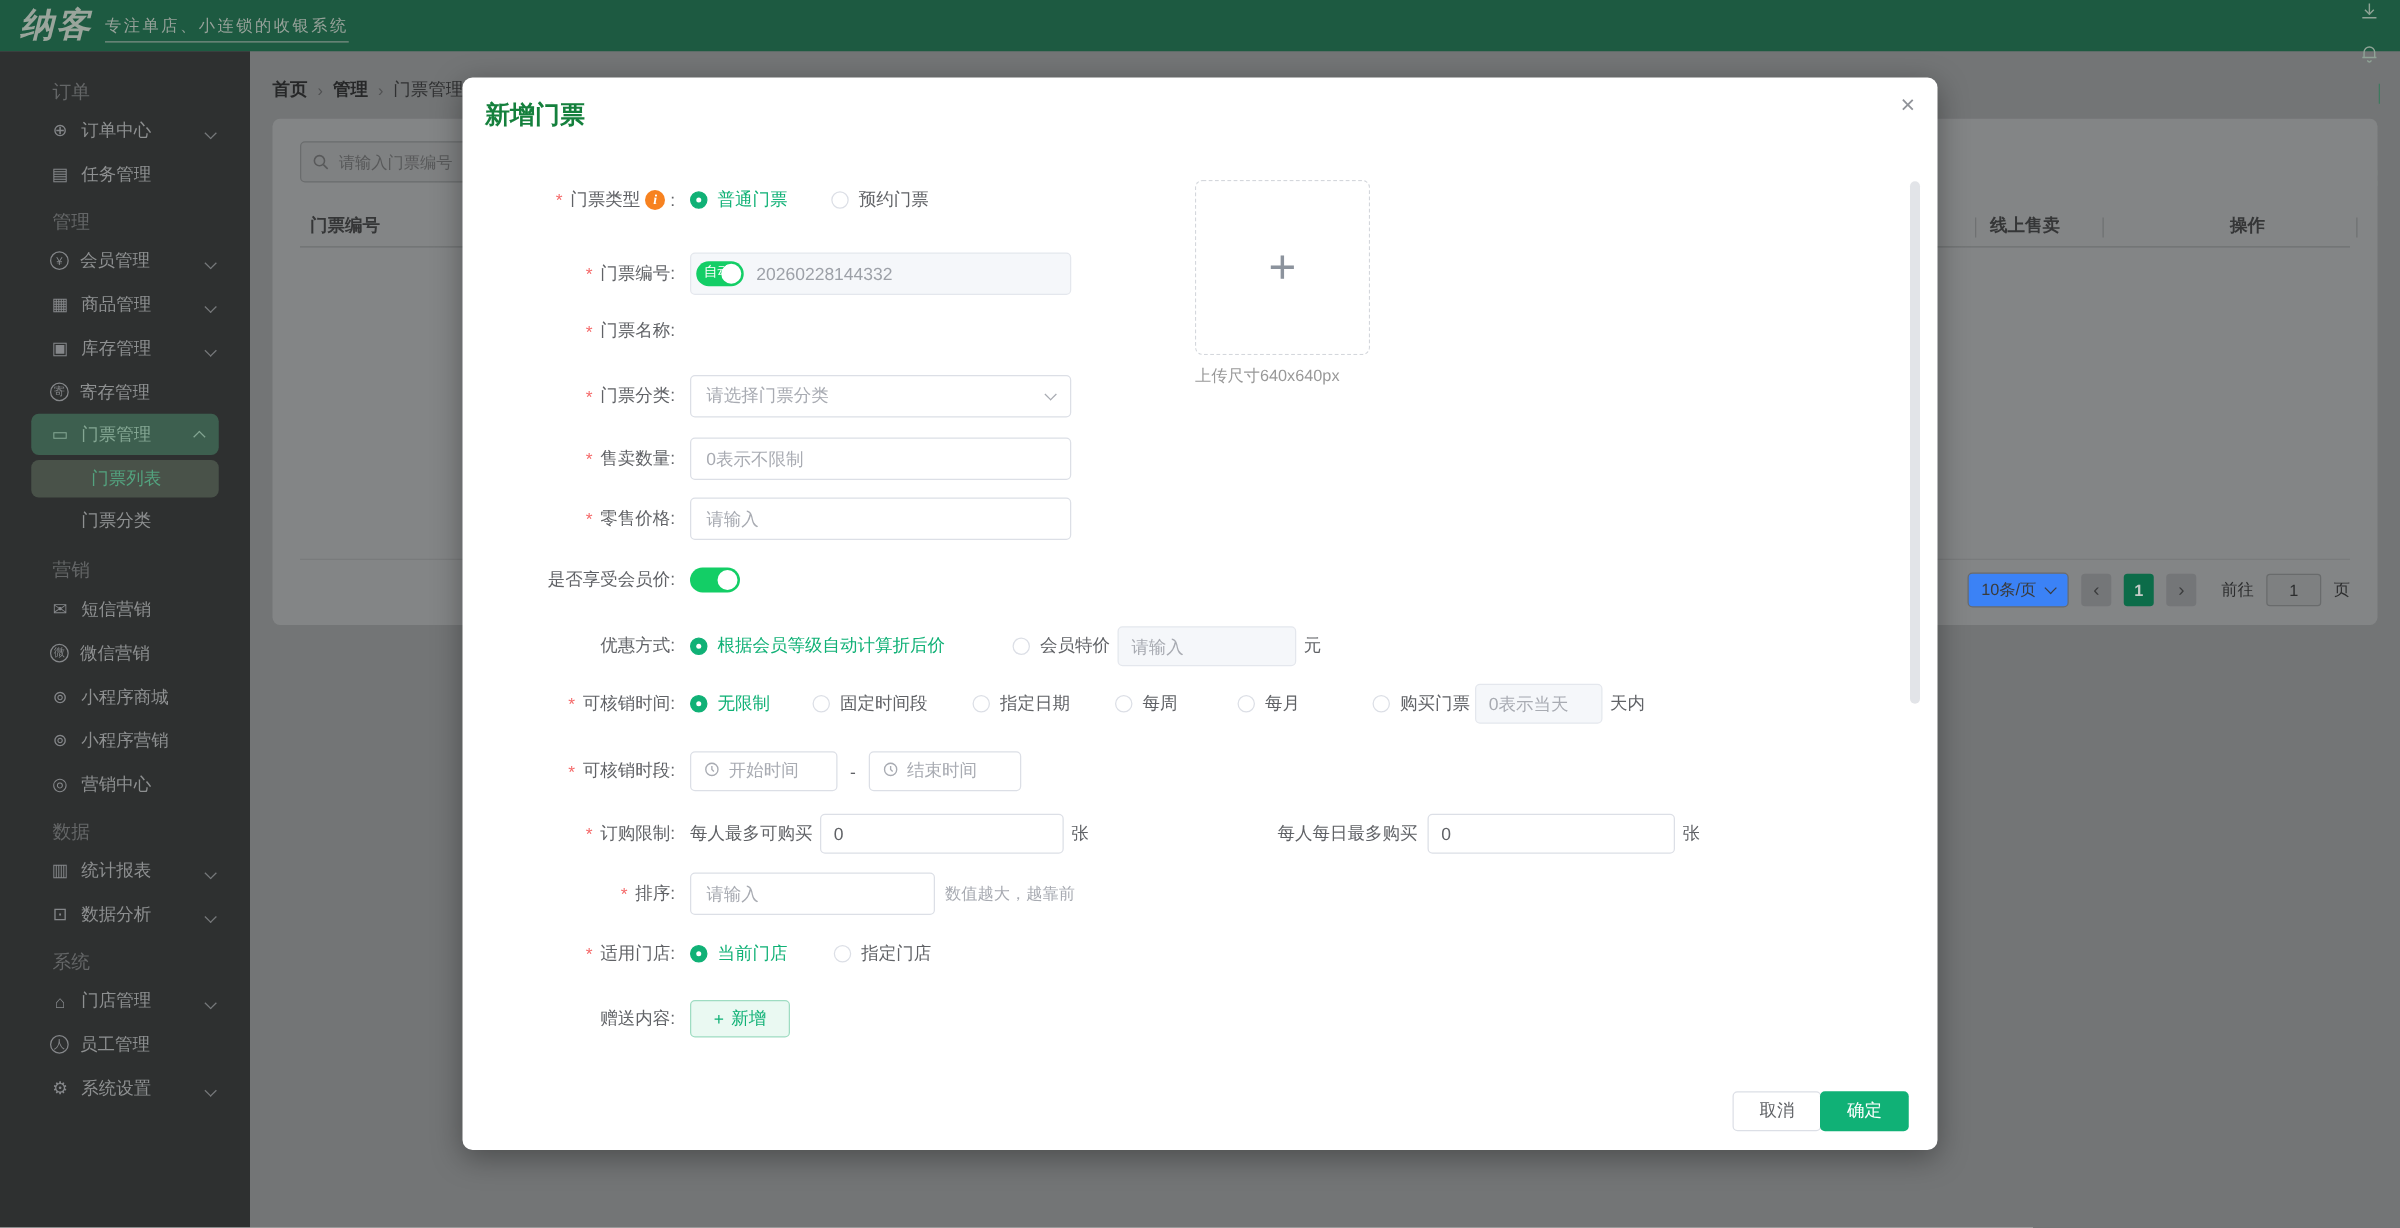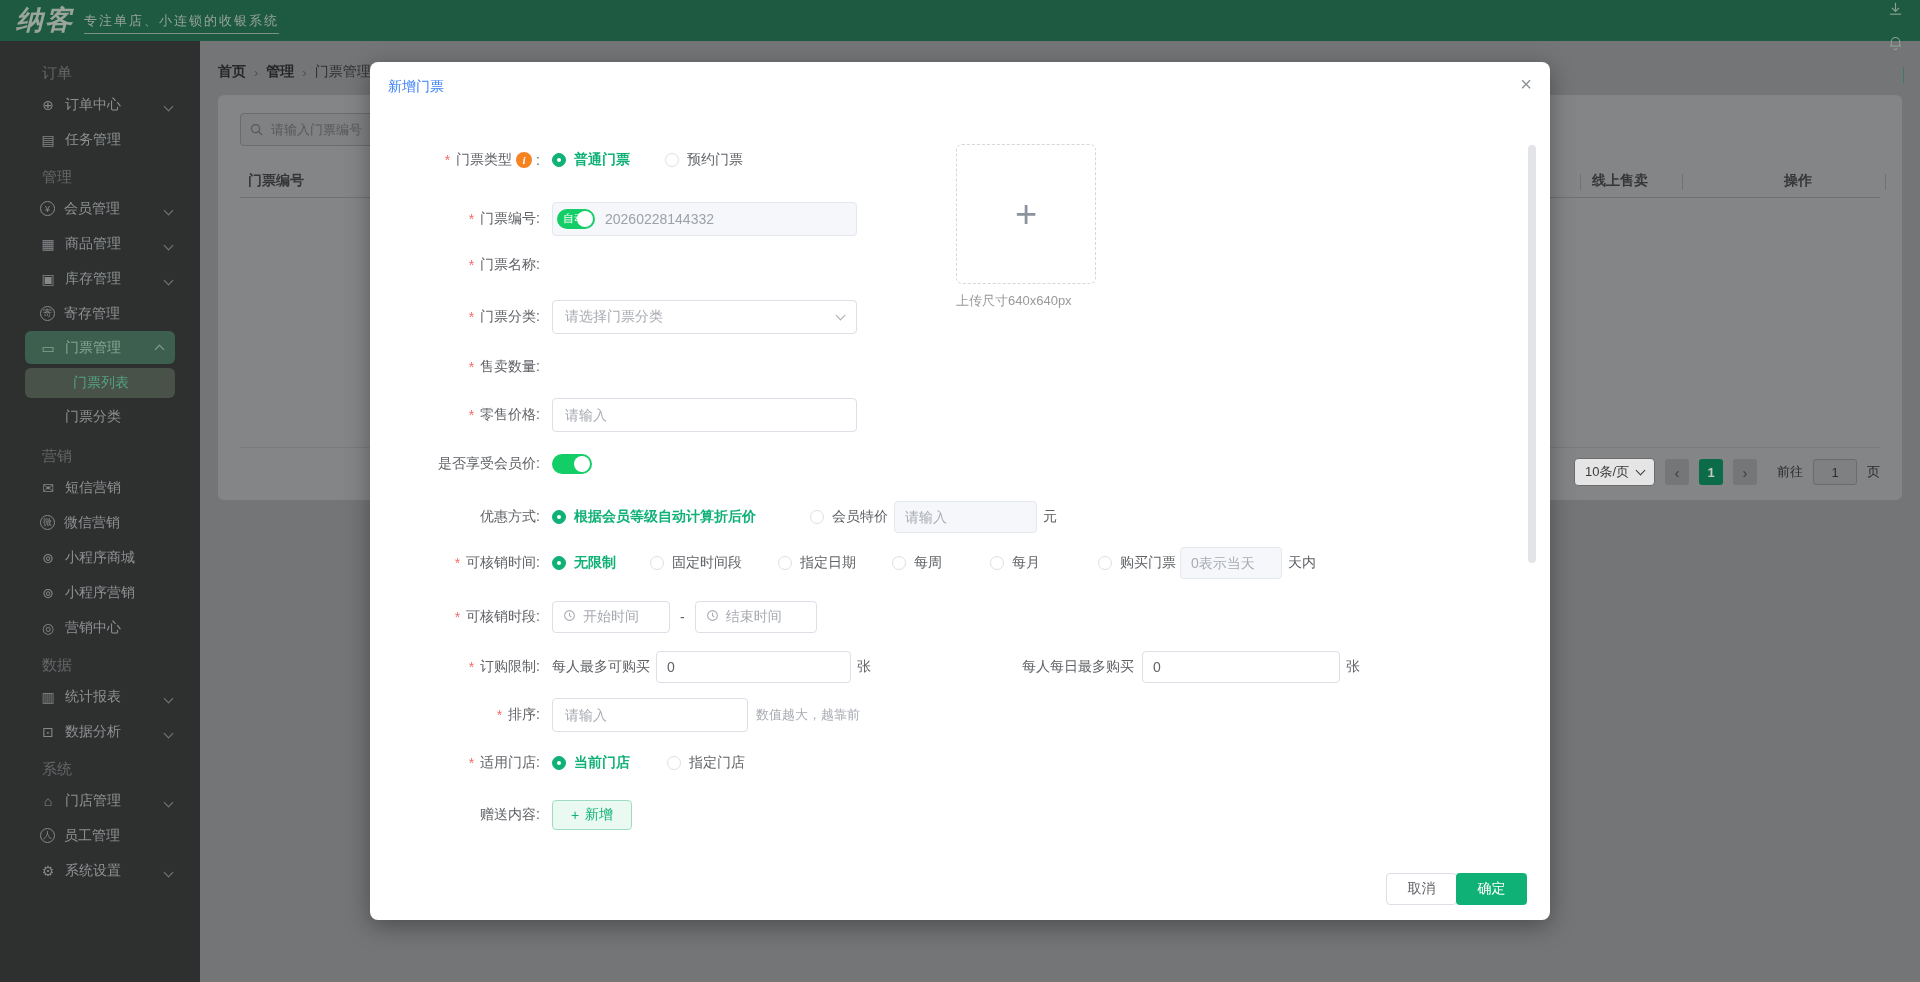--- a/index.html
+++ b/index.html
@@ -44,47 +44,47 @@
   .search-box { position:relative; width:290px; }
   .search-box input { width:290px; height:33px; background:#7f8182; border:1px solid #6a6c6d; border-radius:4px; padding:0 10px 0 30px; color:#3a3b3c; font-size:13px; outline:none; }
   .search-box input::placeholder { color:#58595a; }
   .search-ic { position:absolute; left:9px; top:9px; }
   .thead { position:relative; margin-top:20px; height:32px; border-bottom:1px solid #6f7172; font-weight:700; color:#353637; font-size:14px; }
   .th-left { position:absolute; left:8px; top:6px; }
   .th-col { position:absolute; top:6px; transform:translateX(-50%); }
   .th-div { position:absolute; top:8px; width:1px; height:16px; background:#6f7172; }
   .table-bottom { position:absolute; left:22px; right:22px; top:352px; border-top:1px solid #75777830; border-top:1px solid #797b7c; }
   .pagination { position:absolute; right:22px; bottom:14px; display:flex; align-items:center; gap:10px; color:#2c2d2e; font-size:13px; }
-  .psize { height:28px; padding:0 10px; border:1px solid #696b6c; background:#e5e5e5; border-radius:4px; display:flex; align-items:center; gap:8px; color:#3a3b3c; }
+  .psize { height:28px; padding:0 10px; border:1px solid #696b6c; background:#3b82f6; border-radius:4px; display:flex; align-items:center; gap:8px; color:#3a3b3c; }
   .pbtn { width:24px; height:26px; background:#747678; border-radius:3px; display:flex; align-items:center; justify-content:center; color:#3c3d3e; font-size:15px; }
   .pcur { width:24px; height:26px; background:#0c6c49; border-radius:3px; display:flex; align-items:center; justify-content:center; color:#c3cac6; font-weight:700; }
   .pgoto-input { width:44px; height:26px; border:1px solid #696b6c; background:#7e8081; border-radius:3px; text-align:center; color:#2c2d2e; font-size:13px; outline:none; }
   .pgoto-label { margin-left:10px; }
 
   
   .backdrop { position:absolute; inset:0; z-index:5; background:rgba(0,0,0,0); }
   .modal { position:absolute; left:370px; top:62px; width:1180px; height:858px; background:#ffffff; border-radius:8px; z-index:10; box-shadow:0 6px 24px rgba(0,0,0,0.35); }
-  .m-title { position:absolute; left:18px; top:16px; font-size:14px; font-weight:400; color:#3b82f6; }
+  .m-title { position:absolute; left:18px; top:16px; font-size:20px; font-weight:700; color:#15803d; }
   .m-close { position:absolute; right:18px; top:12px; font-size:20px; color:#909399; cursor:pointer; line-height:1; }
   .m-scrollthumb { position:absolute; right:14px; top:83px; width:8px; height:418px; background:#e2e4e8; border-radius:4px; }
 
   .frow { position:absolute; left:40px; right:30px; height:34px; display:flex; align-items:center; }
   .flabel { width:130px; text-align:right; flex:none; margin-right:12px; color:#606266; display:inline-flex; justify-content:flex-end; align-items:center; gap:4px; }
   .star { color:#f56c6c; font-style:normal; margin-right:2px; }
   .inp { height:34px; border:1px solid #dcdfe6; border-radius:4px; padding:0 12px; font-size:14px; color:#606266; outline:none; background:#fff; }
   .inp::placeholder { color:#a8abb2; }
   .inp.w-std { width:305px; }
   .inp.disabled { background:#f5f7fa; border-color:#e4e7ed; color:#9da1a8; }
   .select { width:305px; height:34px; border:1px solid #dcdfe6; border-radius:4px; display:flex; align-items:center; justify-content:space-between; padding:0 12px; color:#a8abb2; cursor:pointer; }
   .select .chev { color:#a8abb2; }
   .radio { width:14px; height:14px; border:1px solid #dcdfe6; border-radius:50%; background:#fff; display:inline-block; position:relative; flex:none; cursor:pointer; }
   .radio.on { background:#10b176; border-color:#10b176; }
   .radio.on::after { content:""; position:absolute; width:4px; height:4px; border-radius:50%; background:#fff; left:4px; top:4px; }
   .rlabel { margin-left:8px; color:#606266; cursor:pointer; }
-  .rlabel.on { color:#10b176; font-weight:700; }
+  .rlabel.on { color:#10b176; font-weight:400; }
   .switch { width:40px; height:20px; border-radius:10px; background:#13ce66; position:relative; flex:none; cursor:pointer; }
   .switch::after { content:""; position:absolute; right:2px; top:2px; width:16px; height:16px; background:#fff; border-radius:50%; }
   .switch .sw-text { position:absolute; left:6px; top:3px; font-size:11px; color:#fff; line-height:1.2; }
   .inp-wrap { position:relative; }
   .inp-wrap .switch { position:absolute; left:5px; top:7px; width:38px; }
   .inp-wrap input { padding-left:52px; }
   .time-input { width:118px; height:32px; border:1px solid #dcdfe6; border-radius:4px; display:flex; align-items:center; gap:7px; padding:0 10px; color:#a8abb2; cursor:pointer; }
   .dash { margin:0 10px; color:#606266; }
   .unit { margin-left:6px; color:#606266; }
   .hint { margin-left:8px; color:#a8abb2; font-size:13px; }
@@ -349,20 +349,21 @@
         <span>请选择门票分类</span>
         <span class="chev"></span>
       </span>
     </div>
 
     <div class="frow" style="top:288px">
       <span class="flabel">
         <em class="star">*</em>
         <span>售卖数量:</span>
       </span>
+      <input class="inp w-std" placeholder="0表示不限制" style="">
     </div>
 
     <div class="frow" style="top:336px">
       <span class="flabel">
         <em class="star">*</em>
         <span>零售价格:</span>
       </span>
       <input class="inp w-std" placeholder="请输入" style="">
     </div>
 

